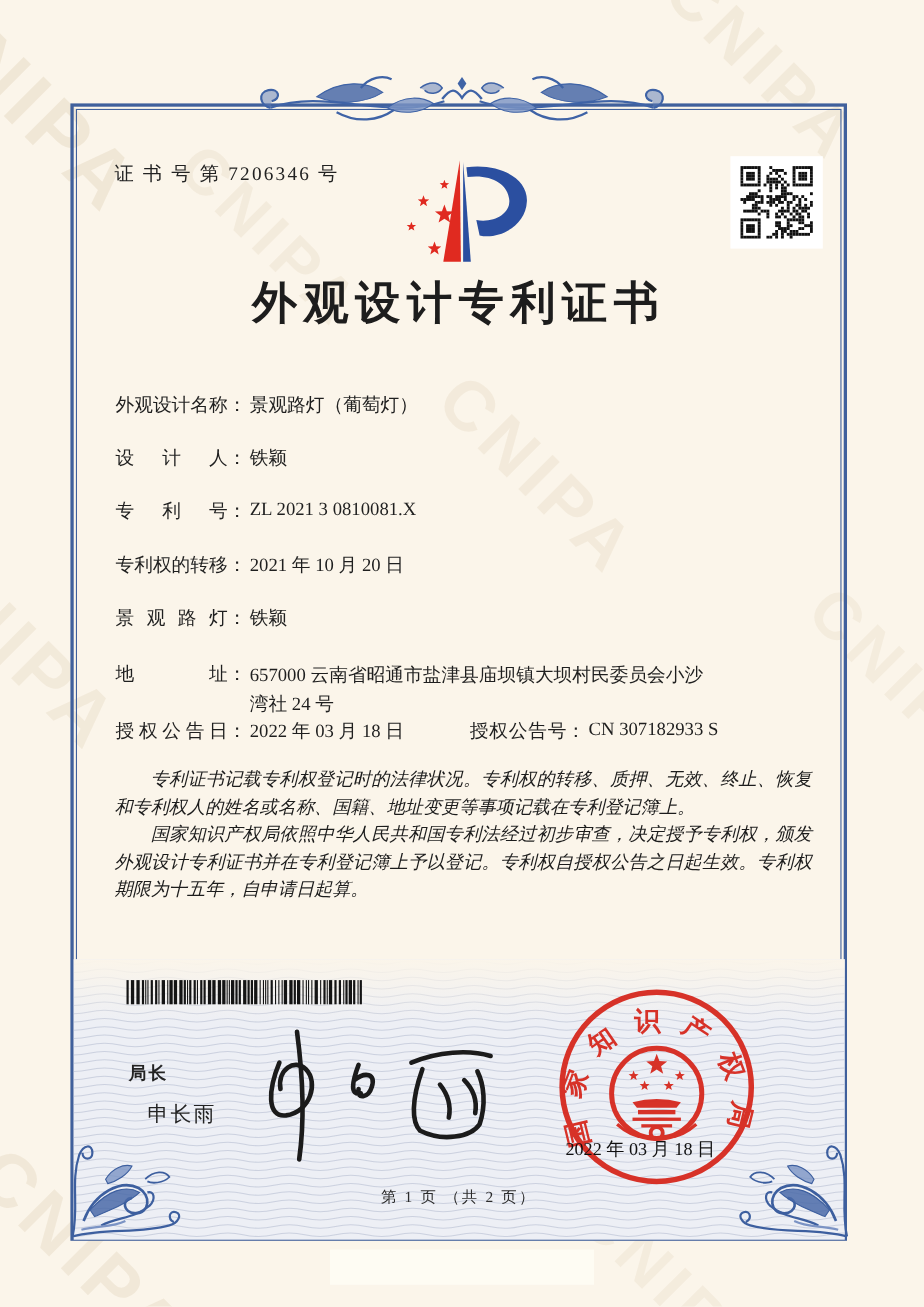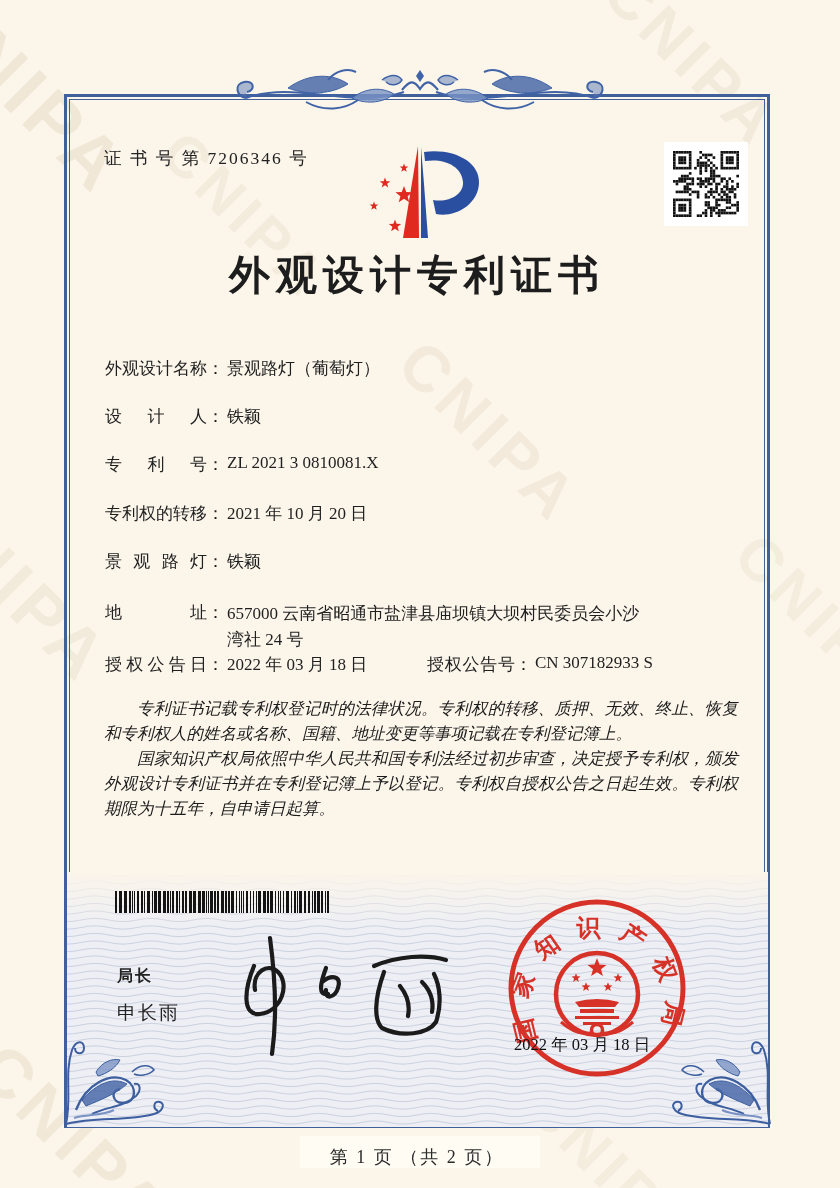--- a/index.html
+++ b/index.html
@@ -43,30 +43,30 @@
                background:#edeff5; z-index:3; overflow:hidden; }
   .wavefade { position:absolute; left:0; top:0; width:100%; height:58px; z-index:2;
               background:linear-gradient(180deg,#fbf5ea 0%, rgba(251,245,234,0) 100%); }
 
   .barcode { position:absolute; left:115px; top:891px; width:219px; height:22px; z-index:6;
              display:flex; align-items:stretch; }
   .barcode i { display:block; height:100%; background:#141414; }
 
   .offtitle { position:absolute; left:117px; top:966px; font-family:"Liberation Sans","DejaVu Sans",sans-serif;
               font-size:16px; color:#232323; z-index:6; letter-spacing:2px;font-weight:bold; }
-  .offname  { position:absolute; left:117px; top:1000px; font-family:"Liberation Sans","DejaVu Sans",sans-serif;
+  .offname  { position:absolute; left:134px; top:1000px; font-family:"Liberation Sans","DejaVu Sans",sans-serif;
               font-size:19px; color:#232323; z-index:6; letter-spacing:2px; }
 
   .sig { position:absolute; left:222px; top:928px; z-index:6; }
   .sealsvg { position:absolute; left:505px; top:896px; z-index:6; opacity:.95; }
   .sealdate { position:absolute; left:514px; top:1034px; font-size:16.5px; color:#101010;
               z-index:7; white-space:nowrap; }
 
-  .pageind { position:absolute; left:64px; top:1145px; width:706px; text-align:center;
-             font-size:18px; letter-spacing:2px; color:#2b2b2b; z-index:6; }
+  .pageind { position:absolute; left:64px; top:1080px; width:706px; text-align:center;
+             font-size:14px; letter-spacing:2px; color:#2b2b2b; z-index:6; }
 
   .footnotebg { position:absolute; left:300px; top:1136px; width:240px; height:32px;
                 background:#fffdf6; opacity:.75; z-index:4; }
   .footnote { position:absolute; left:0; top:1141px; width:840px; text-align:center;
               font-size:16.5px; letter-spacing:3px; color:#222; z-index:5; font-style:italic; }
 
   .ornament { position:absolute; z-index:4; }
   svg { display:block; }
 </style>
 </head>

